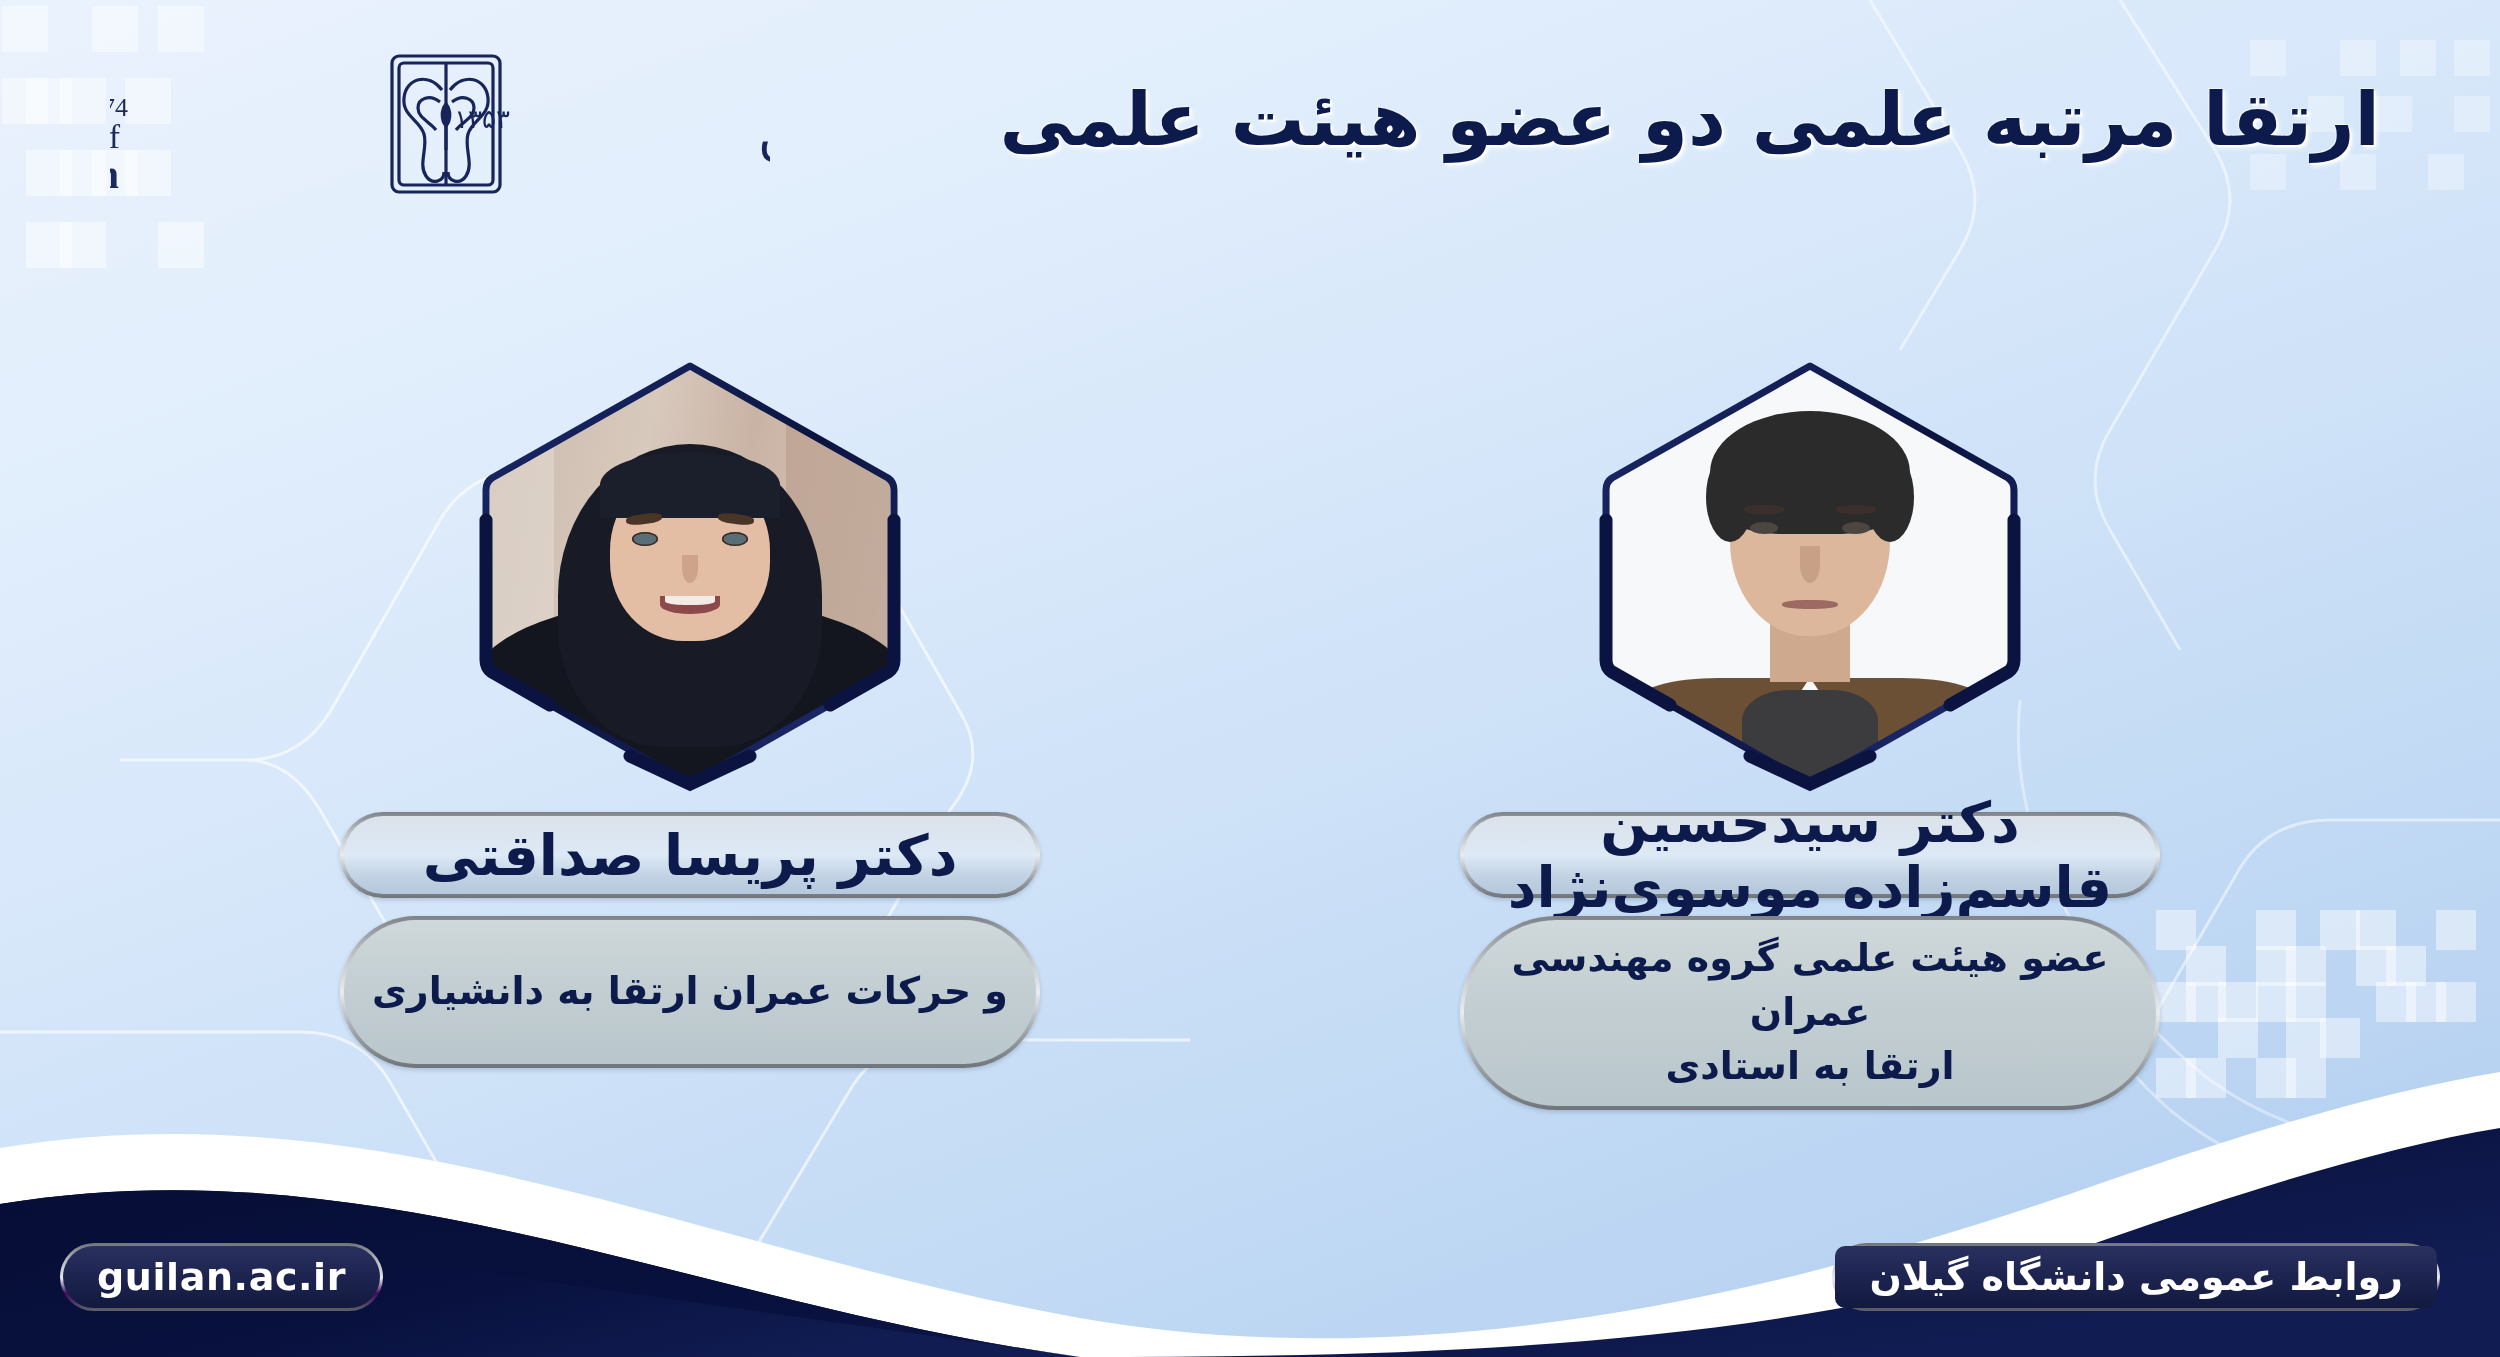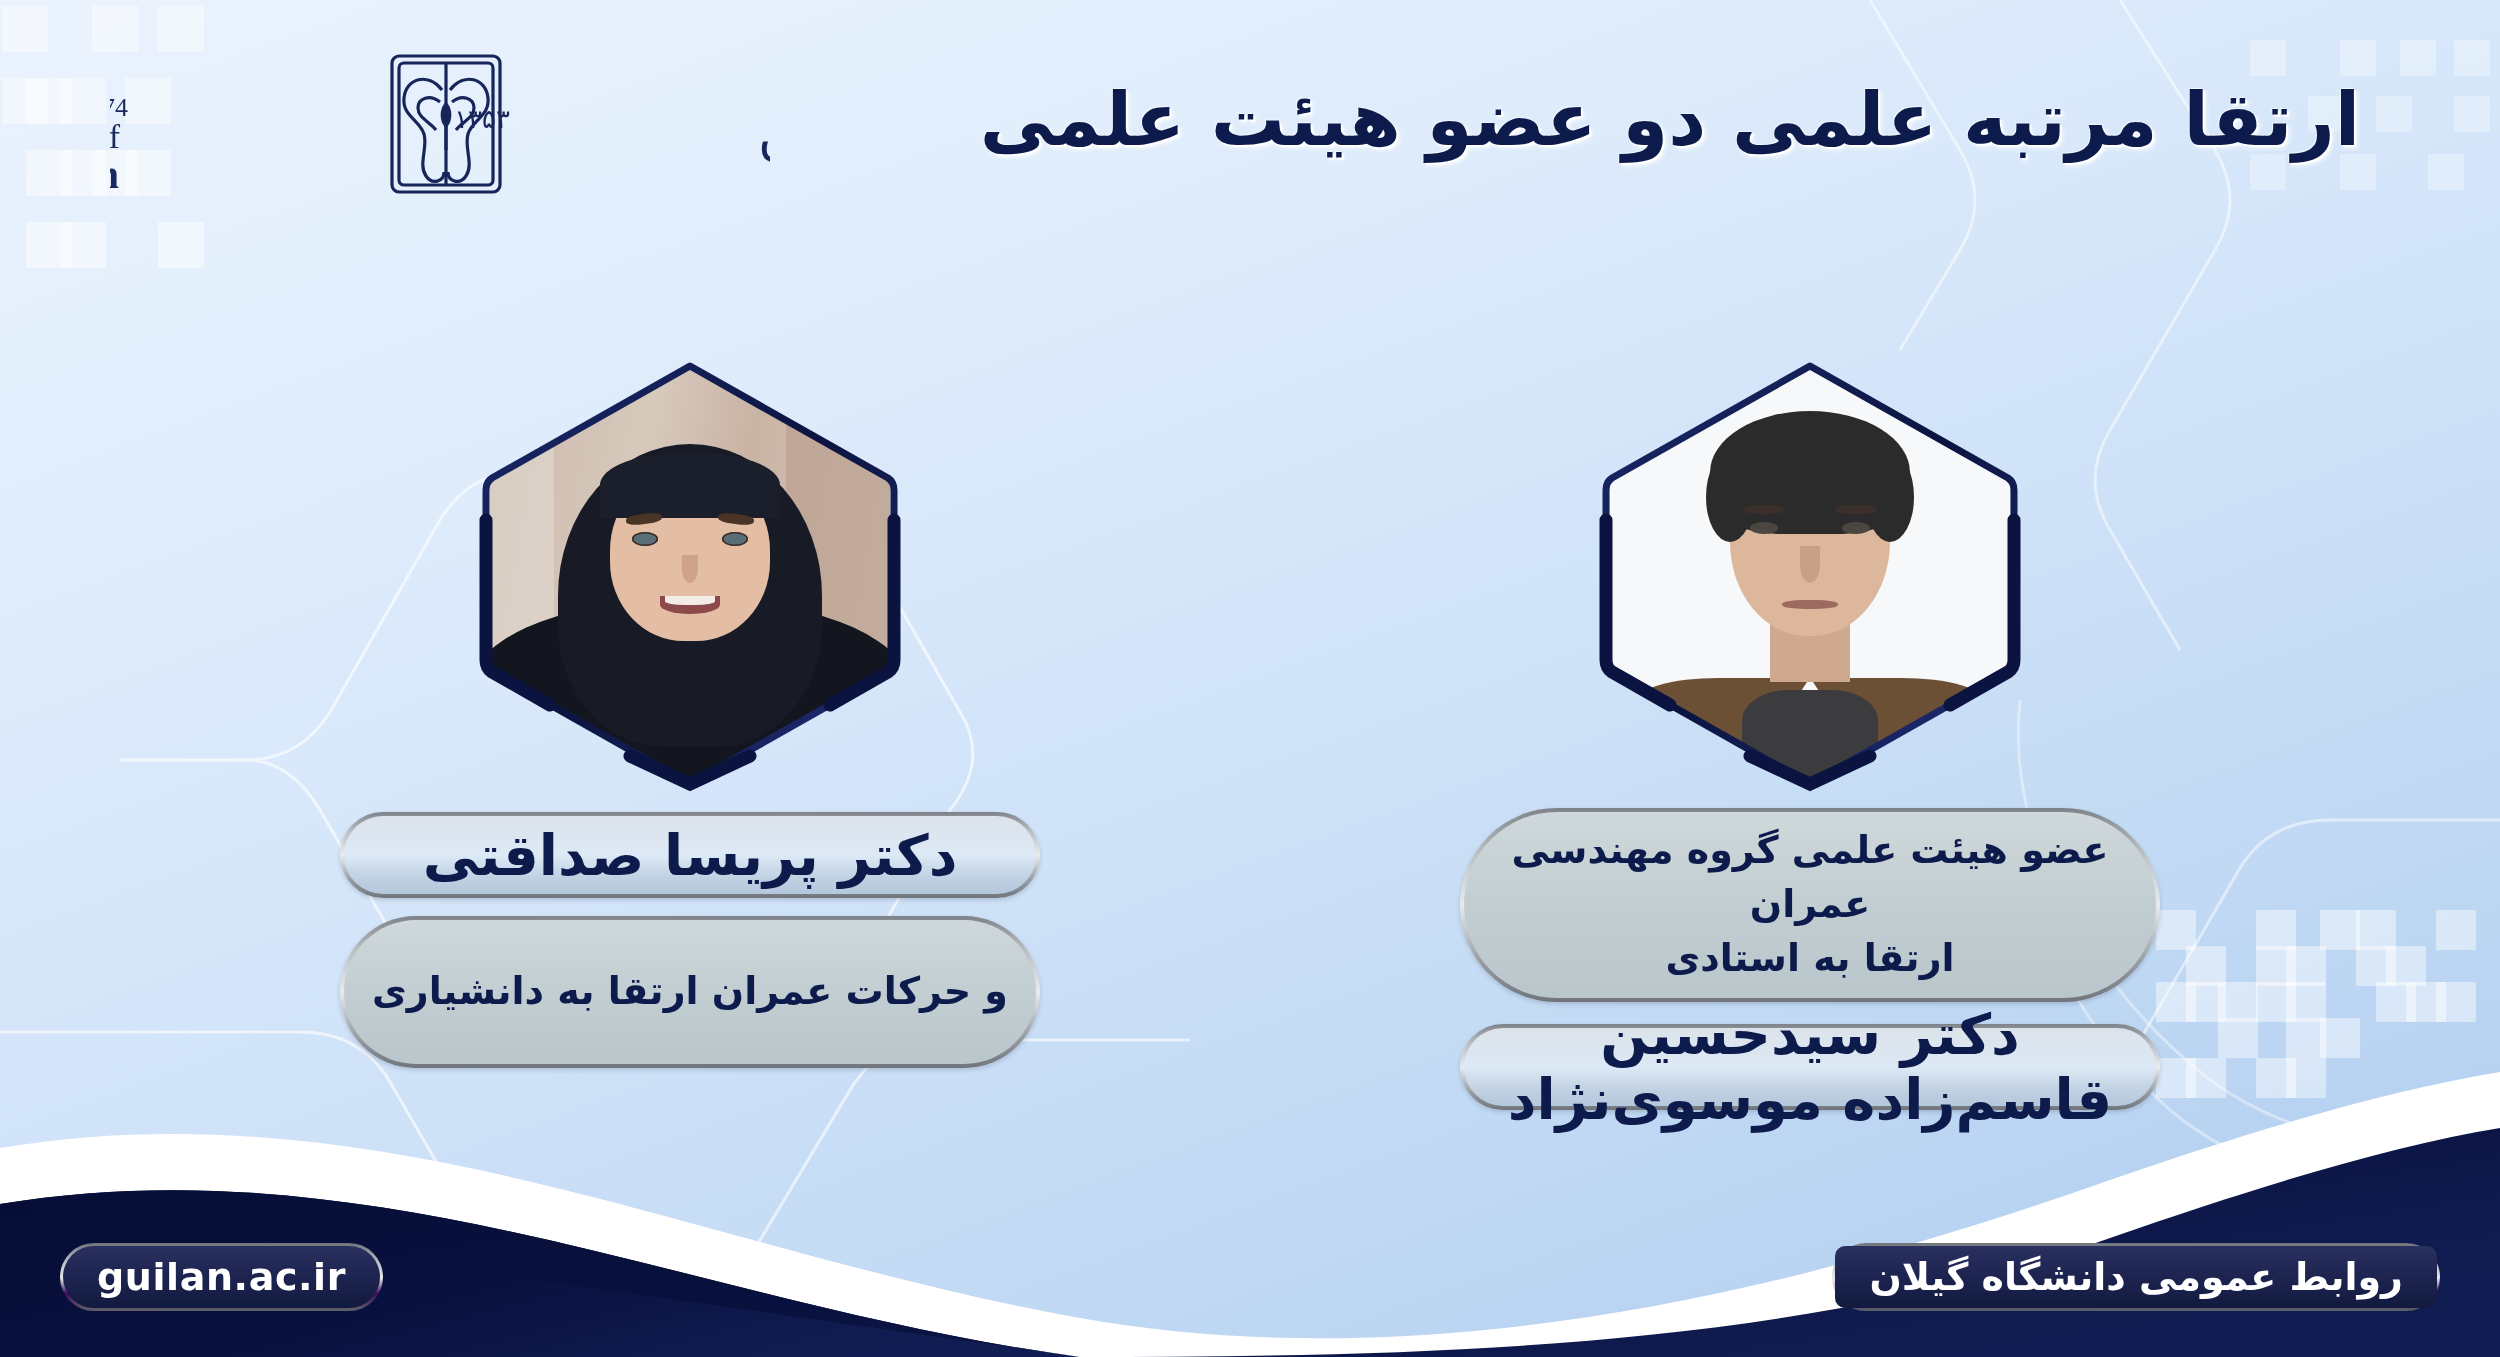--- a/index.html
+++ b/index.html
@@ -45,21 +45,21 @@
     top: 42px;
     width: 660px;
     height: 160px;
   }
 
   .title {
     position: absolute;
     right: 120px;
     top: 22px;
     width: 1420px;
-    text-align: center;
+    text-align: right;
     direction: rtl;
     color: #0d1b4c;
     font-size: 74px;
     font-weight: bold;
     line-height: 1.28;
     letter-spacing: .5px;
     text-shadow:
       2px 2px 0 rgba(255,255,255,.95),
       3px 3px 5px rgba(255,255,255,.85),
       -1px -1px 0 rgba(255,255,255,.55);
@@ -346,29 +346,29 @@
               <stop offset="100%" stop-color="#22307a"></stop>
             </linearGradient>
           </defs>
           <path d="M210 6 L408 118 Q414 122 414 130 L414 300 Q414 308 408 312 L210 424 L12 312 Q6 308 6 300 L6 130 Q6 122 12 118 Z" fill="none" stroke="url(#hxg2)" stroke-width="7" stroke-linejoin="round"></path>
           <path d="M6 160 L6 300 Q6 308 12 312 L70 345" fill="none" stroke="#0b1440" stroke-width="13" stroke-linecap="round"></path>
           <path d="M414 160 L414 300 Q414 308 408 312 L350 345" fill="none" stroke="#0b1440" stroke-width="13" stroke-linecap="round"></path>
           <path d="M150 396 L210 424 L270 396" fill="none" stroke="#0b1440" stroke-width="13" stroke-linecap="round"></path>
         </svg>
       </div>
 
+      <div class="pill name-pill">
+        <div class="pill-inner">دکتر سیدحسین قاسم‌زاده موسوی‌نژاد</div>
+      </div>
+
       <div class="pill role-pill">
         <div class="pill-inner">
           <span>عضو هیئت علمی گروه مهندسی عمران</span>
           <span>ارتقا به استادی</span>
         </div>
-      </div>
-
-      <div class="pill name-pill">
-        <div class="pill-inner">دکتر سیدحسین قاسم‌زاده موسوی‌نژاد</div>
       </div>
     </div>
 
     <div class="person">
       <div class="hex-frame">
         <div class="hex-photo">
           <div class="ph phA">
             <div class="wall-l"></div>
               <div class="wall-r"></div>
             <div class="body"></div>

